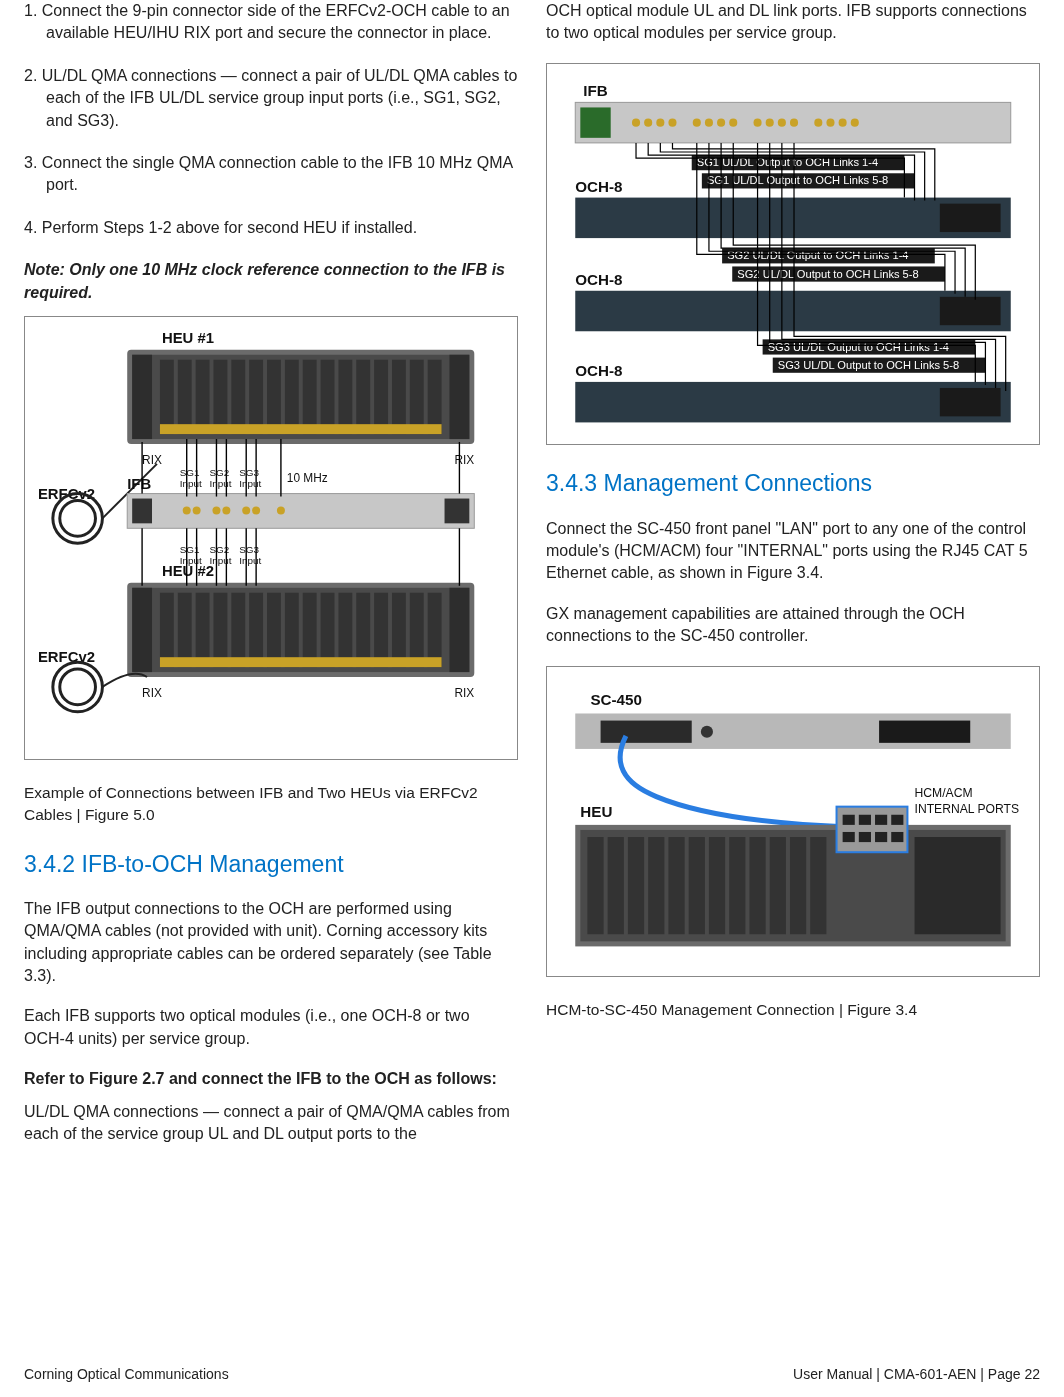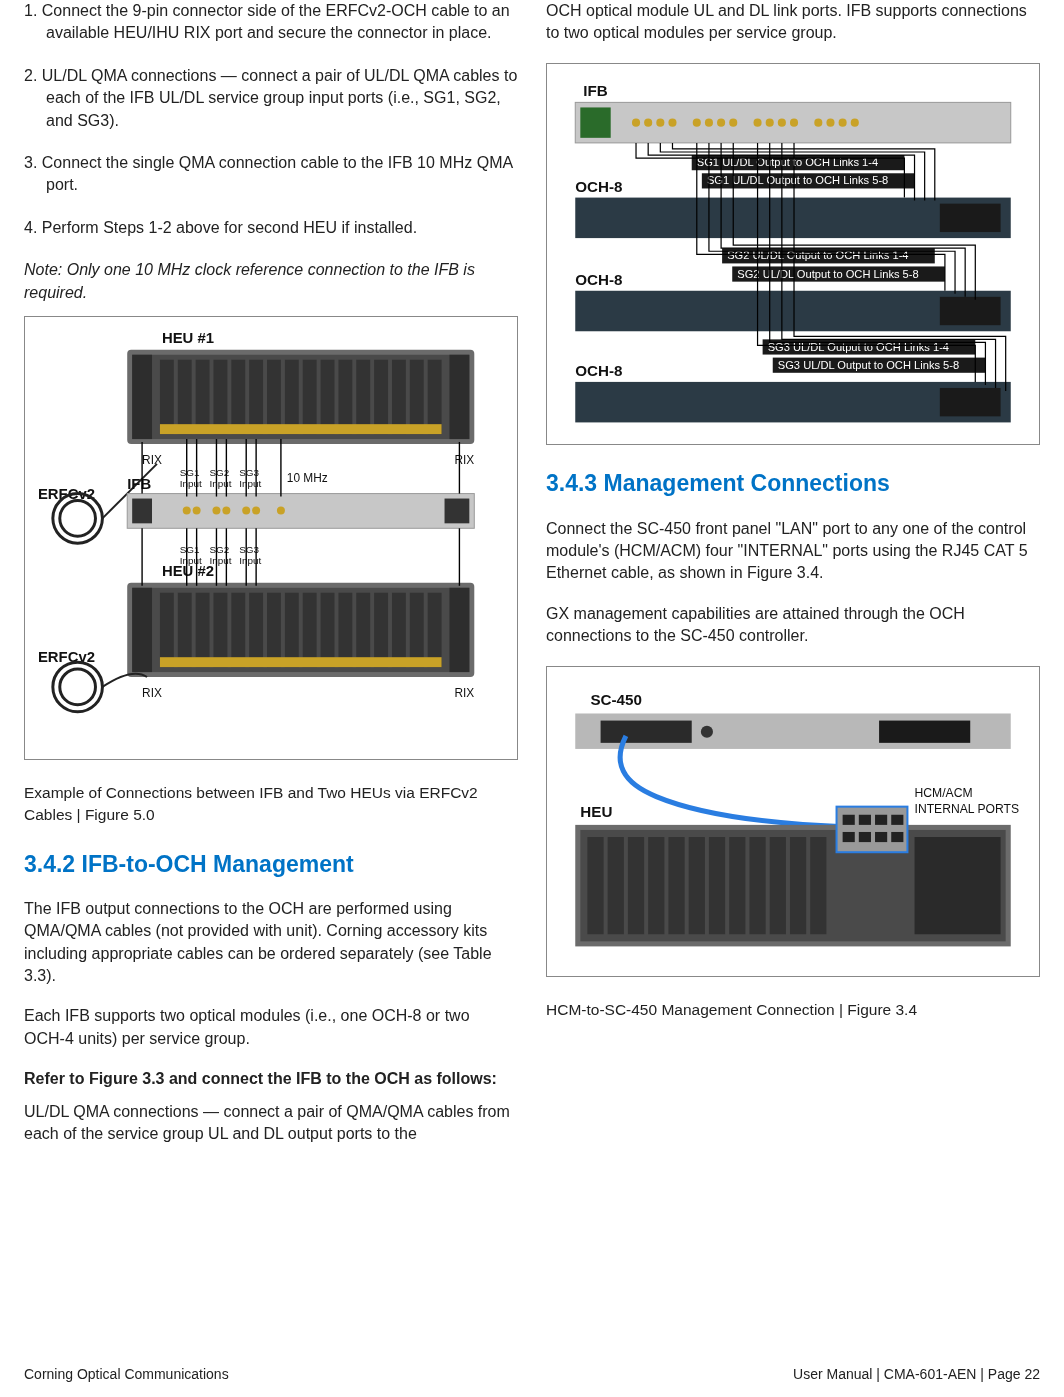--- a/index.html
+++ b/index.html
@@ -22,37 +22,37 @@
     min-width: 0;
   }
   ol.steps { list-style: none; padding: 0; }
   ol.steps li {
     margin-bottom: 20px;
     padding-left: 22px;
     text-indent: -22px;
   }
   .note {
     font-style: italic;
-    font-weight: 400;
+    font-weight: 700;
     margin: 18px 0 12px 0;
   }
   .figure-box {
     border: 1px solid #888;
     background: #fff;
     padding: 8px;
     margin: 8px 0 22px 0;
   }
   .figure-box svg { display: block; width: 100%; height: auto; }
   .caption {
     font-size: 15.5px;
     margin: 4px 0 22px 0;
   }
   h2 {
     color: #0073c6;
-    font-weight: 700;
+    font-weight: 400;
     font-size: 23px;
     margin: 6px 0 18px 0;
   }
   p { margin: 0 4px 18px 0; }
   .bold-line { font-weight: 700; margin: 10px 0 10px 0; }
   .footer {
     position: absolute;
     bottom: 12px;
     left: 24px;
     right: 24px;
@@ -211,21 +211,21 @@
         </g>
         <text x="110" y="375" class="lbl-sm">RIX</text>
         <text x="425" y="375" class="lbl-sm">RIX</text>
       </svg>
     </div>
     <p class="caption">Example of Connections between IFB and Two HEUs  via ERFCv2 Cables | Figure 5.0</p>
 
     <h2>3.4.2  IFB-to-OCH Management</h2>
     <p>The IFB output connections to the OCH are performed using QMA/QMA cables (not provided with unit). Corning accessory kits including appropriate cables can be ordered separately (see Table 3.3).</p>
     <p>Each IFB supports two optical modules (i.e., one OCH-8 or two OCH-4 units) per service group.</p>
-    <p class="bold-line">Refer to Figure 3.3 and connect the IFB to the OCH as follows:</p>
+    <p class="bold-line">Refer to Figure 2.7 and connect the IFB to the OCH as follows:</p>
     <p style="margin-bottom:0">UL/DL QMA connections — connect a pair of QMA/QMA cables from each of the service group UL and DL output ports to the</p>
   </div>
 
   <div class="col">
     <p>OCH optical module UL and DL link ports. IFB supports connections to two optical modules per service group.</p>
 
     <div class="figure-box">
       <svg viewBox="0 0 470 360">
 
         <text x="28" y="24" class="lbl-bold">IFB</text>

